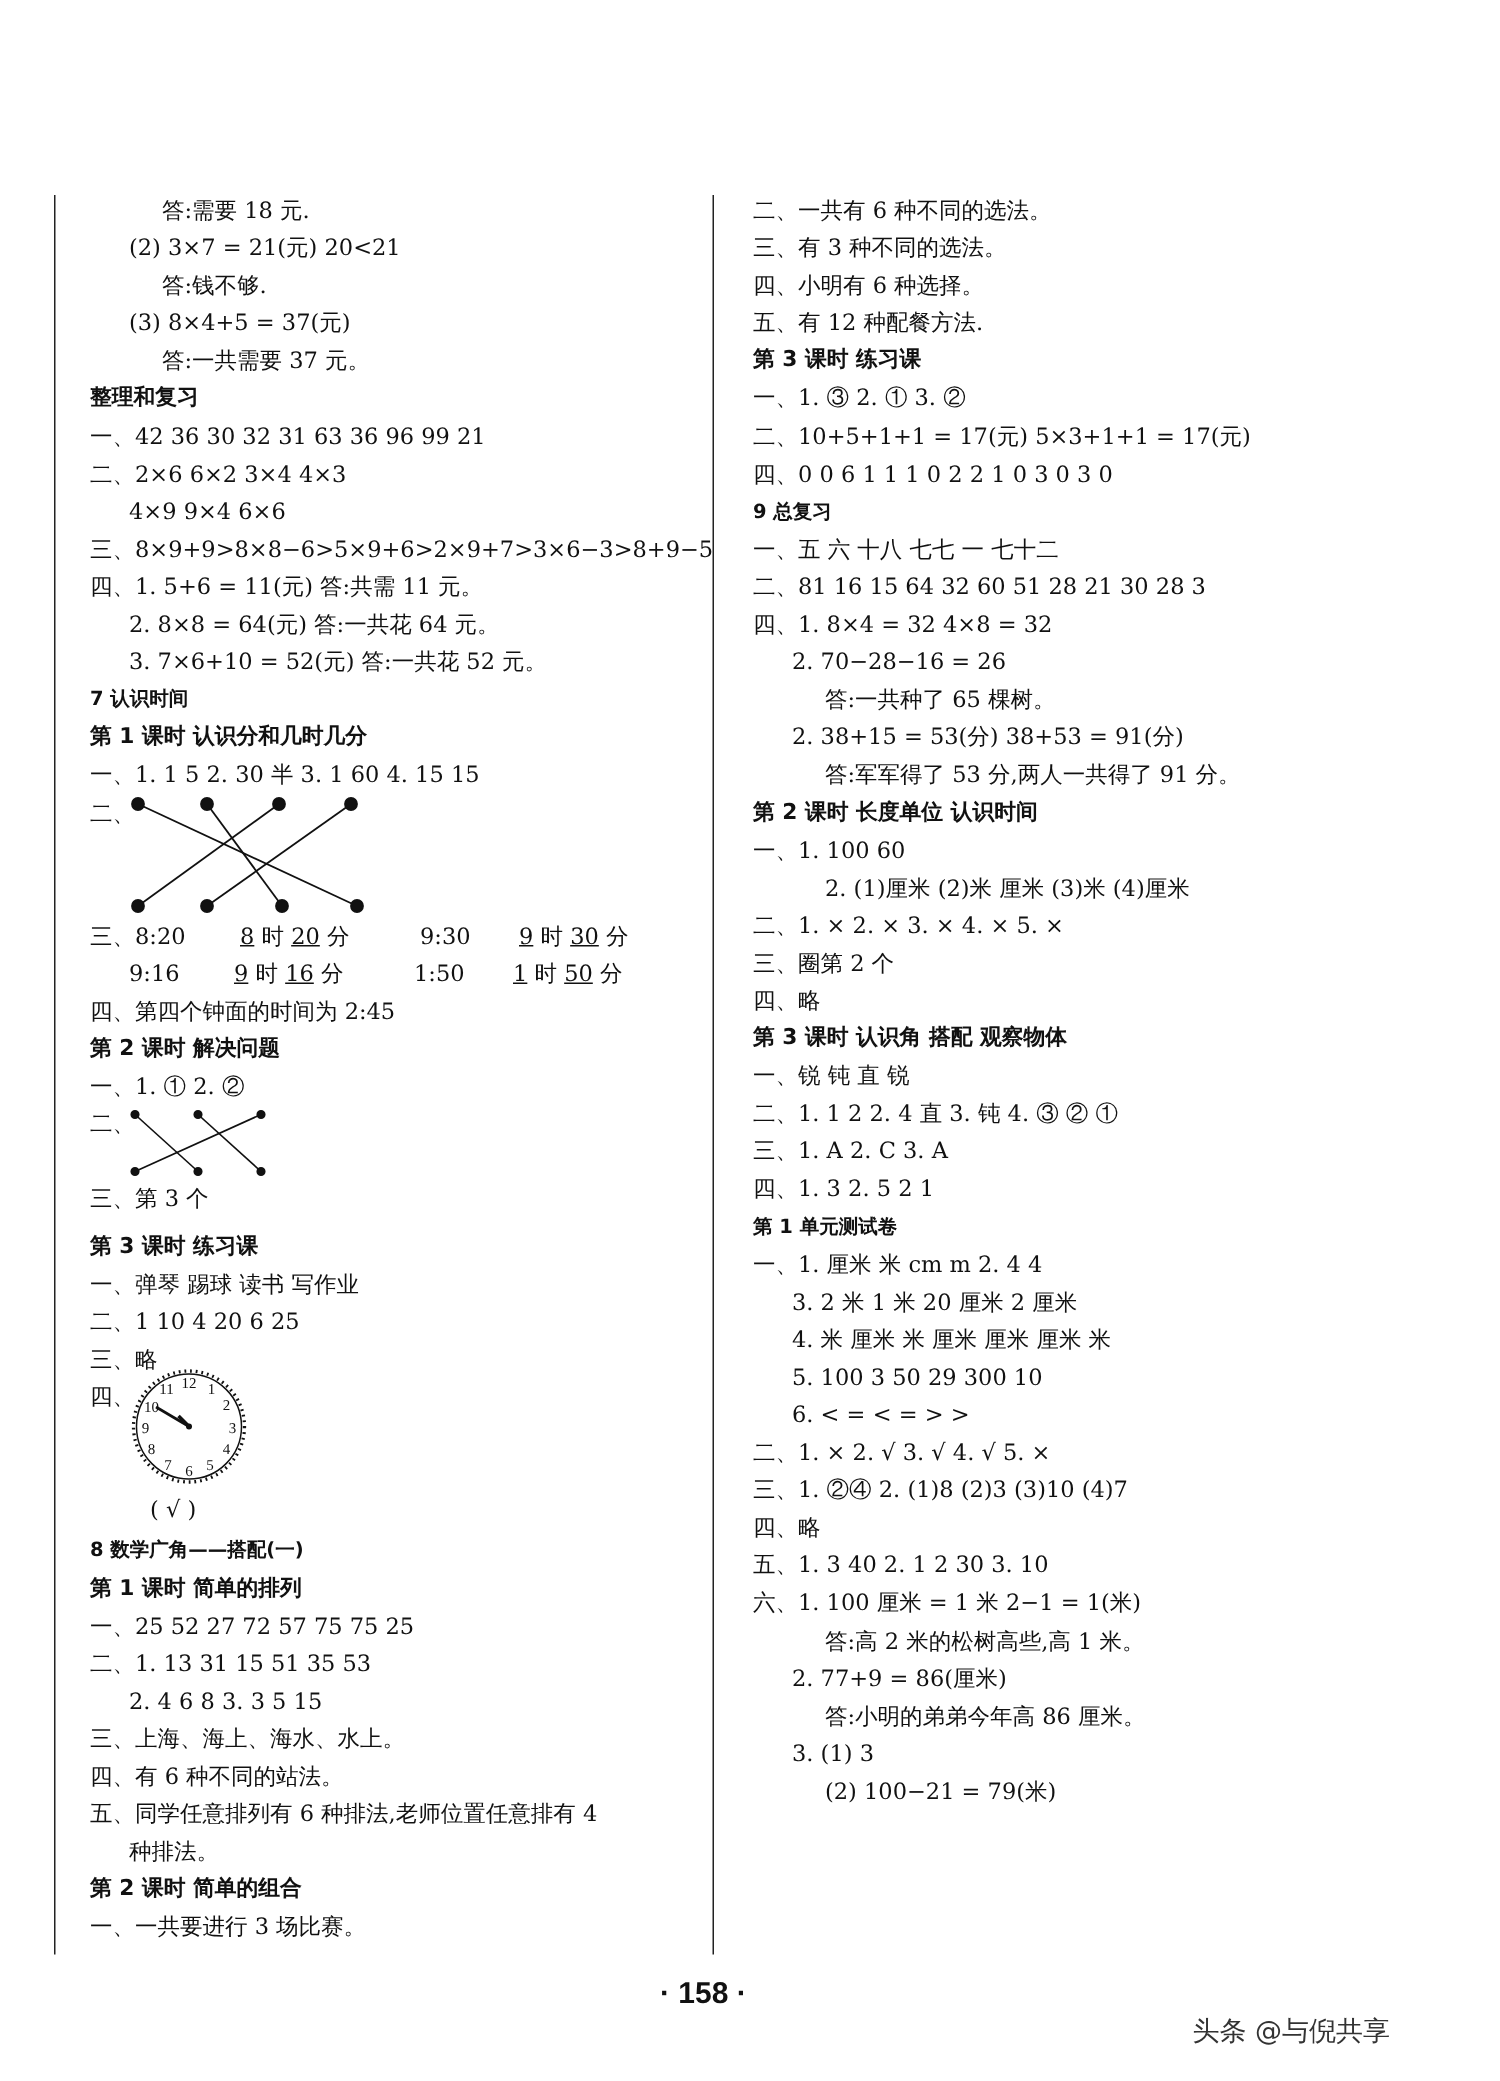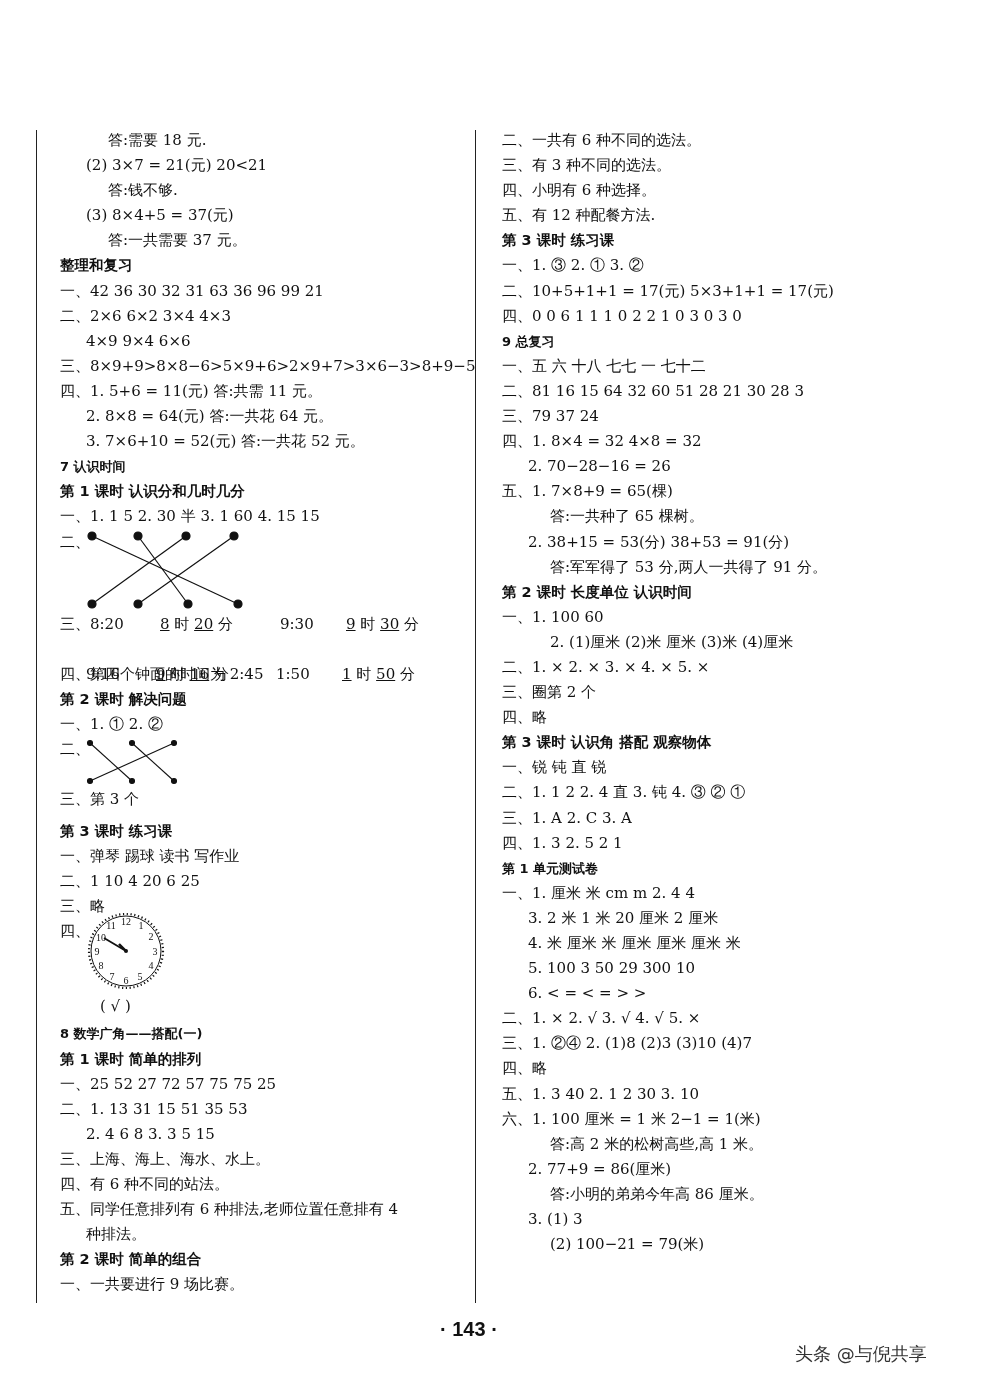--- a/index.html
+++ b/index.html
@@ -66,21 +66,21 @@
             <circle cx="108" cy="74" r="4"></circle>
             <circle cx="158" cy="74" r="4"></circle>
         </g>
       </svg>
     </div>
 
     <div class="ln">
       <span>三、</span><span style="display:inline-block;width:70px;">8:20</span><span style="display:inline-block;width:120px;"><u>8</u> <span>时</span> <u>20</u> <span>分</span></span><span style="display:inline-block;width:66px;">9:30</span><span><u>9</u> <span>时</span> <u>30</u> <span>分</span></span>
     </div>
     <div class="ln" style="padding-left:26px;">
-      <span style="display:inline-block;width:70px;">9:16</span><span style="display:inline-block;width:120px;"><u>9</u> <span>时</span> <u>16</u> <span>分</span></span><span style="display:inline-block;width:66px;margin-top:25px;">1:50</span><span><u>1</u> <span>时</span> <u>50</u> <span>分</span></span>
+      <span style="display:inline-block;width:70px;">9:16</span><span style="display:inline-block;width:120px;"><u>9</u> <span>时</span> <u>16</u> <span>分</span></span><span style="display:inline-block;width:66px;">1:50</span><span><u>1</u> <span>时</span> <u>50</u> <span>分</span></span>
     </div>
     <div class="ln">四、第四个钟面的时间为 2:45</div>
 
     <div class="ln h">第 2 课时    解决问题</div>
     <div class="ln">一、1. ①   2. ②</div>
 
     <div class="diagram" style="height:50px;">
       <span style="position:absolute;left:0;top:0;font-size:15px;line-height:25px;">二、</span>
       <svg width="110" height="50" style="position:absolute;left:20px;top:0;">
         <g stroke="#111" stroke-width="1.1" fill="#111">
@@ -132,40 +132,38 @@
     <div class="ln h big" style="margin-top:2px;">8    数学广角——搭配(一)</div>
     <div class="ln h">第 1 课时    简单的排列</div>
     <div class="ln">一、25   52   27   72   57   75   75   25</div>
     <div class="ln">二、1. 13   31   15   51   35   53</div>
     <div class="ln i1">2. 4   6   8   3. 3   5   15</div>
     <div class="ln">三、上海、海上、海水、水上。</div>
     <div class="ln">四、有 6 种不同的站法。</div>
     <div class="ln">五、同学任意排列有 6 种排法,老师位置任意排有 4</div>
     <div class="ln i1">种排法。</div>
     <div class="ln h">第 2 课时    简单的组合</div>
-    <div class="ln">一、一共要进行 9 场比赛。</div>
+    <div class="ln">一、一共要进行 3 场比赛。</div>
   </div>
 
   <div class="col right">
     <div class="ln">二、一共有 6 种不同的选法。</div>
     <div class="ln">三、有 3 种不同的选法。</div>
     <div class="ln">四、小明有 6 种选择。</div>
     <div class="ln">五、有 12 种配餐方法.</div>
     <div class="ln h">第 3 课时    练习课</div>
     <div class="ln">一、1. ③   2. ①   3. ②</div>
     <div class="ln">二、10+5+1+1 = 17(元)    5×3+1+1 = 17(元)</div>
     <div class="ln">四、0   0   6   1   1   1   0   2   2   1   0   3   0   3   0</div>
 
     <div class="ln h big">9    总复习</div>
     <div class="ln">一、五    六    十八    七七    一    七十二</div>
     <div class="ln">二、81   16   15   64   32   60   51   28   21   30   28   3</div>
-    <div class="ln">三、79   37   24</div>
     <div class="ln">四、1. 8×4 = 32    4×8 = 32</div>
     <div class="ln i1">2. 70−28−16 = 26</div>
-    <div class="ln">五、1. 7×8+9 = 65(棵)</div>
     <div class="ln i2">答:一共种了 65 棵树。</div>
     <div class="ln i1">2. 38+15 = 53(分)    38+53 = 91(分)</div>
     <div class="ln i2">答:军军得了 53 分,两人一共得了 91 分。</div>
 
     <div class="ln h">第 2 课时    长度单位    认识时间</div>
     <div class="ln">一、1. 100    60</div>
     <div class="ln i2">2. (1)厘米    (2)米    厘米    (3)米    (4)厘米</div>
     <div class="ln">二、1. ×    2. ×    3. ×    4. ×    5. ×</div>
     <div class="ln">三、圈第 2 个</div>
     <div class="ln">四、略</div>
@@ -187,15 +185,15 @@
     <div class="ln">四、略</div>
     <div class="ln">五、1. 3    40    2. 1    2    30    3. 10</div>
     <div class="ln">六、1. 100 厘米 = 1 米    2−1 = 1(米)</div>
     <div class="ln i2">答:高 2 米的松树高些,高 1 米。</div>
     <div class="ln i1">2. 77+9 = 86(厘米)</div>
     <div class="ln i2">答:小明的弟弟今年高 86 厘米。</div>
     <div class="ln i1">3. (1) 3</div>
     <div class="ln i2">(2) 100−21 = 79(米)</div>
   </div>
 
-  <div class="footer-page">· 143 ·</div>
+  <div class="footer-page">· 158 ·</div>
   <div class="watermark">头条 @与倪共享</div>
 </div>
 
 </body></html>

